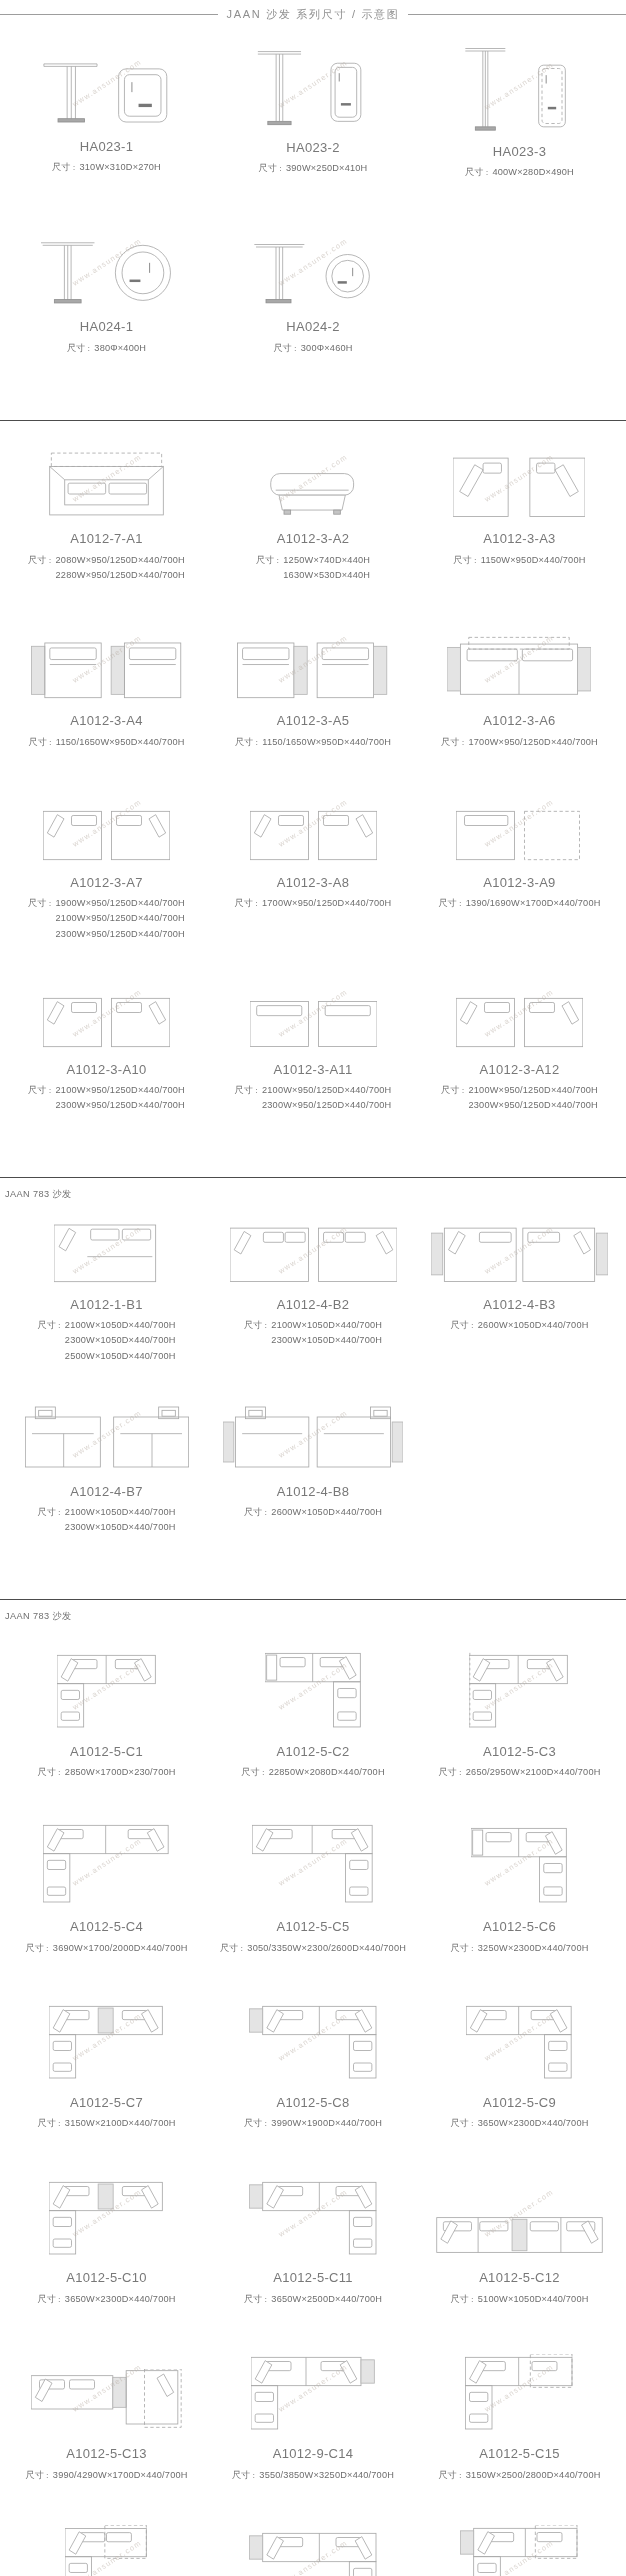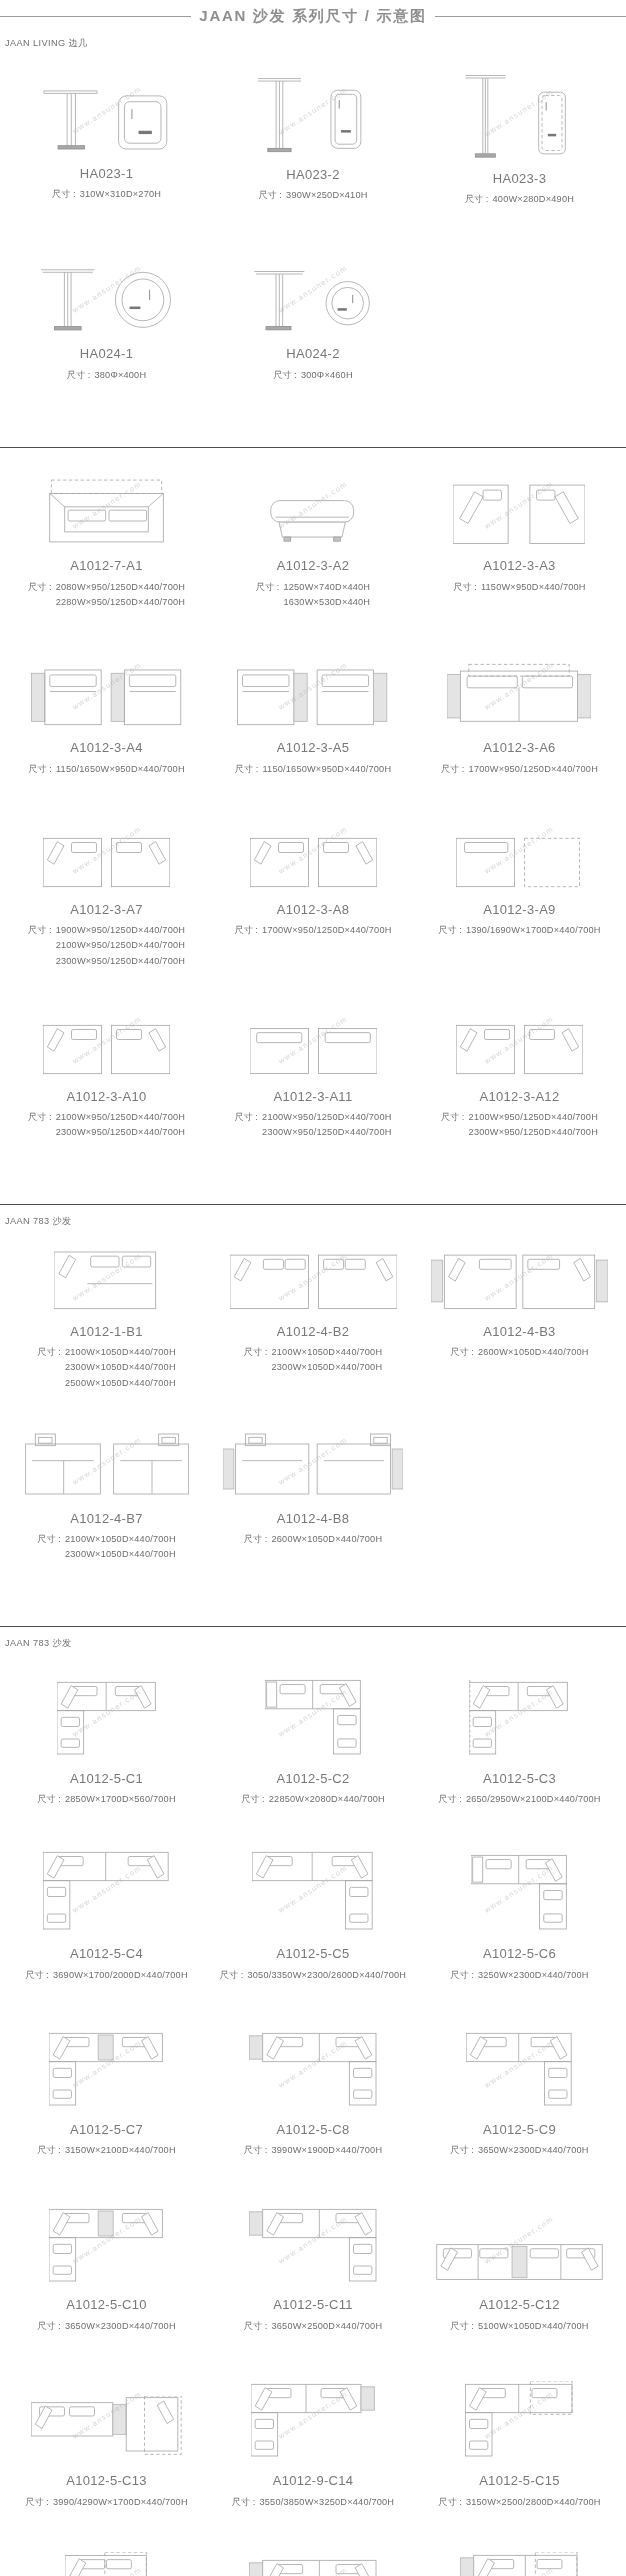--- a/index.html
+++ b/index.html
@@ -3,51 +3,50 @@
 <meta charset="utf-8">
 <style>
   html,body{margin:0;padding:0;}
   body{
     width:626px;min-height:2576px;background:#ffffff;
     font-family:"Liberation Sans","DejaVu Sans",sans-serif;
     color:#6f6f6f;
   }
   .page-header{display:flex;align-items:center;gap:8.3px;padding:6.7px 0 1.7px;}
   .rule{flex:1;height:0.8px;background:#9d9d9d;}
-  .page-title{margin:0;font-size:15px;font-weight:bold;color:#8e8e8e;letter-spacing:1.7px;white-space:nowrap;}
+  .page-title{margin:0;font-size:11px;font-weight:normal;color:#8e8e8e;letter-spacing:1.7px;white-space:nowrap;}
   .divider{height:0.8px;background:#4c4c4c;margin-top:23.4px;}
   .section{padding:0 3.3px 22px;}
   .section-title{font-size:9.2px;color:#6f6f6f;margin:10px 0 0 1.7px;letter-spacing:0.4px;}
   .row{display:grid;grid-template-columns:1fr 1fr 1fr;}
   .cell{display:flex;flex-direction:column;align-items:center;padding:6.7px 5px 18.4px;}
   .sketch{display:flex;align-items:flex-end;justify-content:center;position:relative;width:100%;}
   .wm{
     position:absolute;left:50%;top:55%;
     transform:translate(-50%,-50%) rotate(-33deg);
     font-size:7.5px;color:rgba(186,175,165,.55);letter-spacing:1.3px;white-space:nowrap;pointer-events:none;
   }
   .code{margin-top:11.7px;font-size:13px;color:#787878;letter-spacing:0.3px;}
   .dims{margin-top:6.7px;font-size:9.2px;color:#6d6d6d;display:flex;line-height:1.65;}
-  .dims-label{margin-right:4.2px;white-space:nowrap;}
+  .dims-label{margin-right:4.2px;white-space:nowrap;font-family:Liberation Serif, serif;}
   .dim-line{letter-spacing:0.2px;white-space:nowrap;}
   svg{display:block;}
   svg *{stroke-width:1;}
 </style>
 </head>
 <body>
 
 <header class="page-header">
   <span class="rule"></span>
   <h1 class="page-title">JAAN  沙发 系列尺寸 / 示意图</h1>
   <span class="rule"></span>
 </header>
 
 <main>
     <div class="section">
-      <div class="section-title">JAAN LIVING 边几</div>
       <div class="row">
         <div class="cell">
           <div class="sketch" style="min-height: 97px;">
             <svg width="130" height="93" viewBox="0 0 156 112" xmlns="http://www.w3.org/2000/svg">
               <line x1="2" y1="36" x2="66" y2="36" stroke="#a8a8a8"></line>
               <line x1="2" y1="39" x2="66" y2="39" stroke="#a8a8a8"></line>
               <line x1="2" y1="36" x2="2" y2="39" stroke="#a8a8a8"></line>
               <line x1="66" y1="36" x2="66" y2="39" stroke="#a8a8a8"></line>
               <line x1="30" y1="39" x2="30" y2="102" stroke="#a8a8a8"></line>
               <line x1="35" y1="39" x2="35" y2="102" stroke="#a8a8a8"></line>
@@ -567,21 +566,21 @@
               <rect x="0" y="38" width="32" height="52" rx="0" fill="none" stroke="#a8a8a8"></rect>
               <rect x="5" y="46" width="22" height="11" rx="2" fill="none" stroke="#a8a8a8"></rect>
               <rect x="5" y="72" width="22" height="10" rx="2" fill="none" stroke="#a8a8a8"></rect>
             </svg>
             <span class="wm">www.ansuner.com</span>
           </div>
           <div class="code">A1012-5-C1</div>
           <div class="dims">
             <span class="dims-label">尺寸 :</span>
             <div class="dim-values">
-              <div class="dim-line">2850W×1700D×560/700H</div>
+              <div class="dim-line">2850W×1700D×230/700H</div>
             </div>
           </div>
         </div>
         <div class="cell">
           <div class="sketch" style="min-height: 102px;">
             <svg width="97" height="82" viewBox="0 0 116 98" xmlns="http://www.w3.org/2000/svg">
               <rect x="0" y="4" width="114" height="34" rx="0" fill="none" stroke="#a8a8a8"></rect>
               <line x1="57" y1="4" x2="57" y2="38" stroke="#a8a8a8"></line>
               <rect x="18" y="9" width="30" height="11" rx="2" fill="none" stroke="#a8a8a8"></rect>
               <rect x="66" y="9" width="30" height="11" rx="2" fill="none" stroke="#a8a8a8"></rect>

